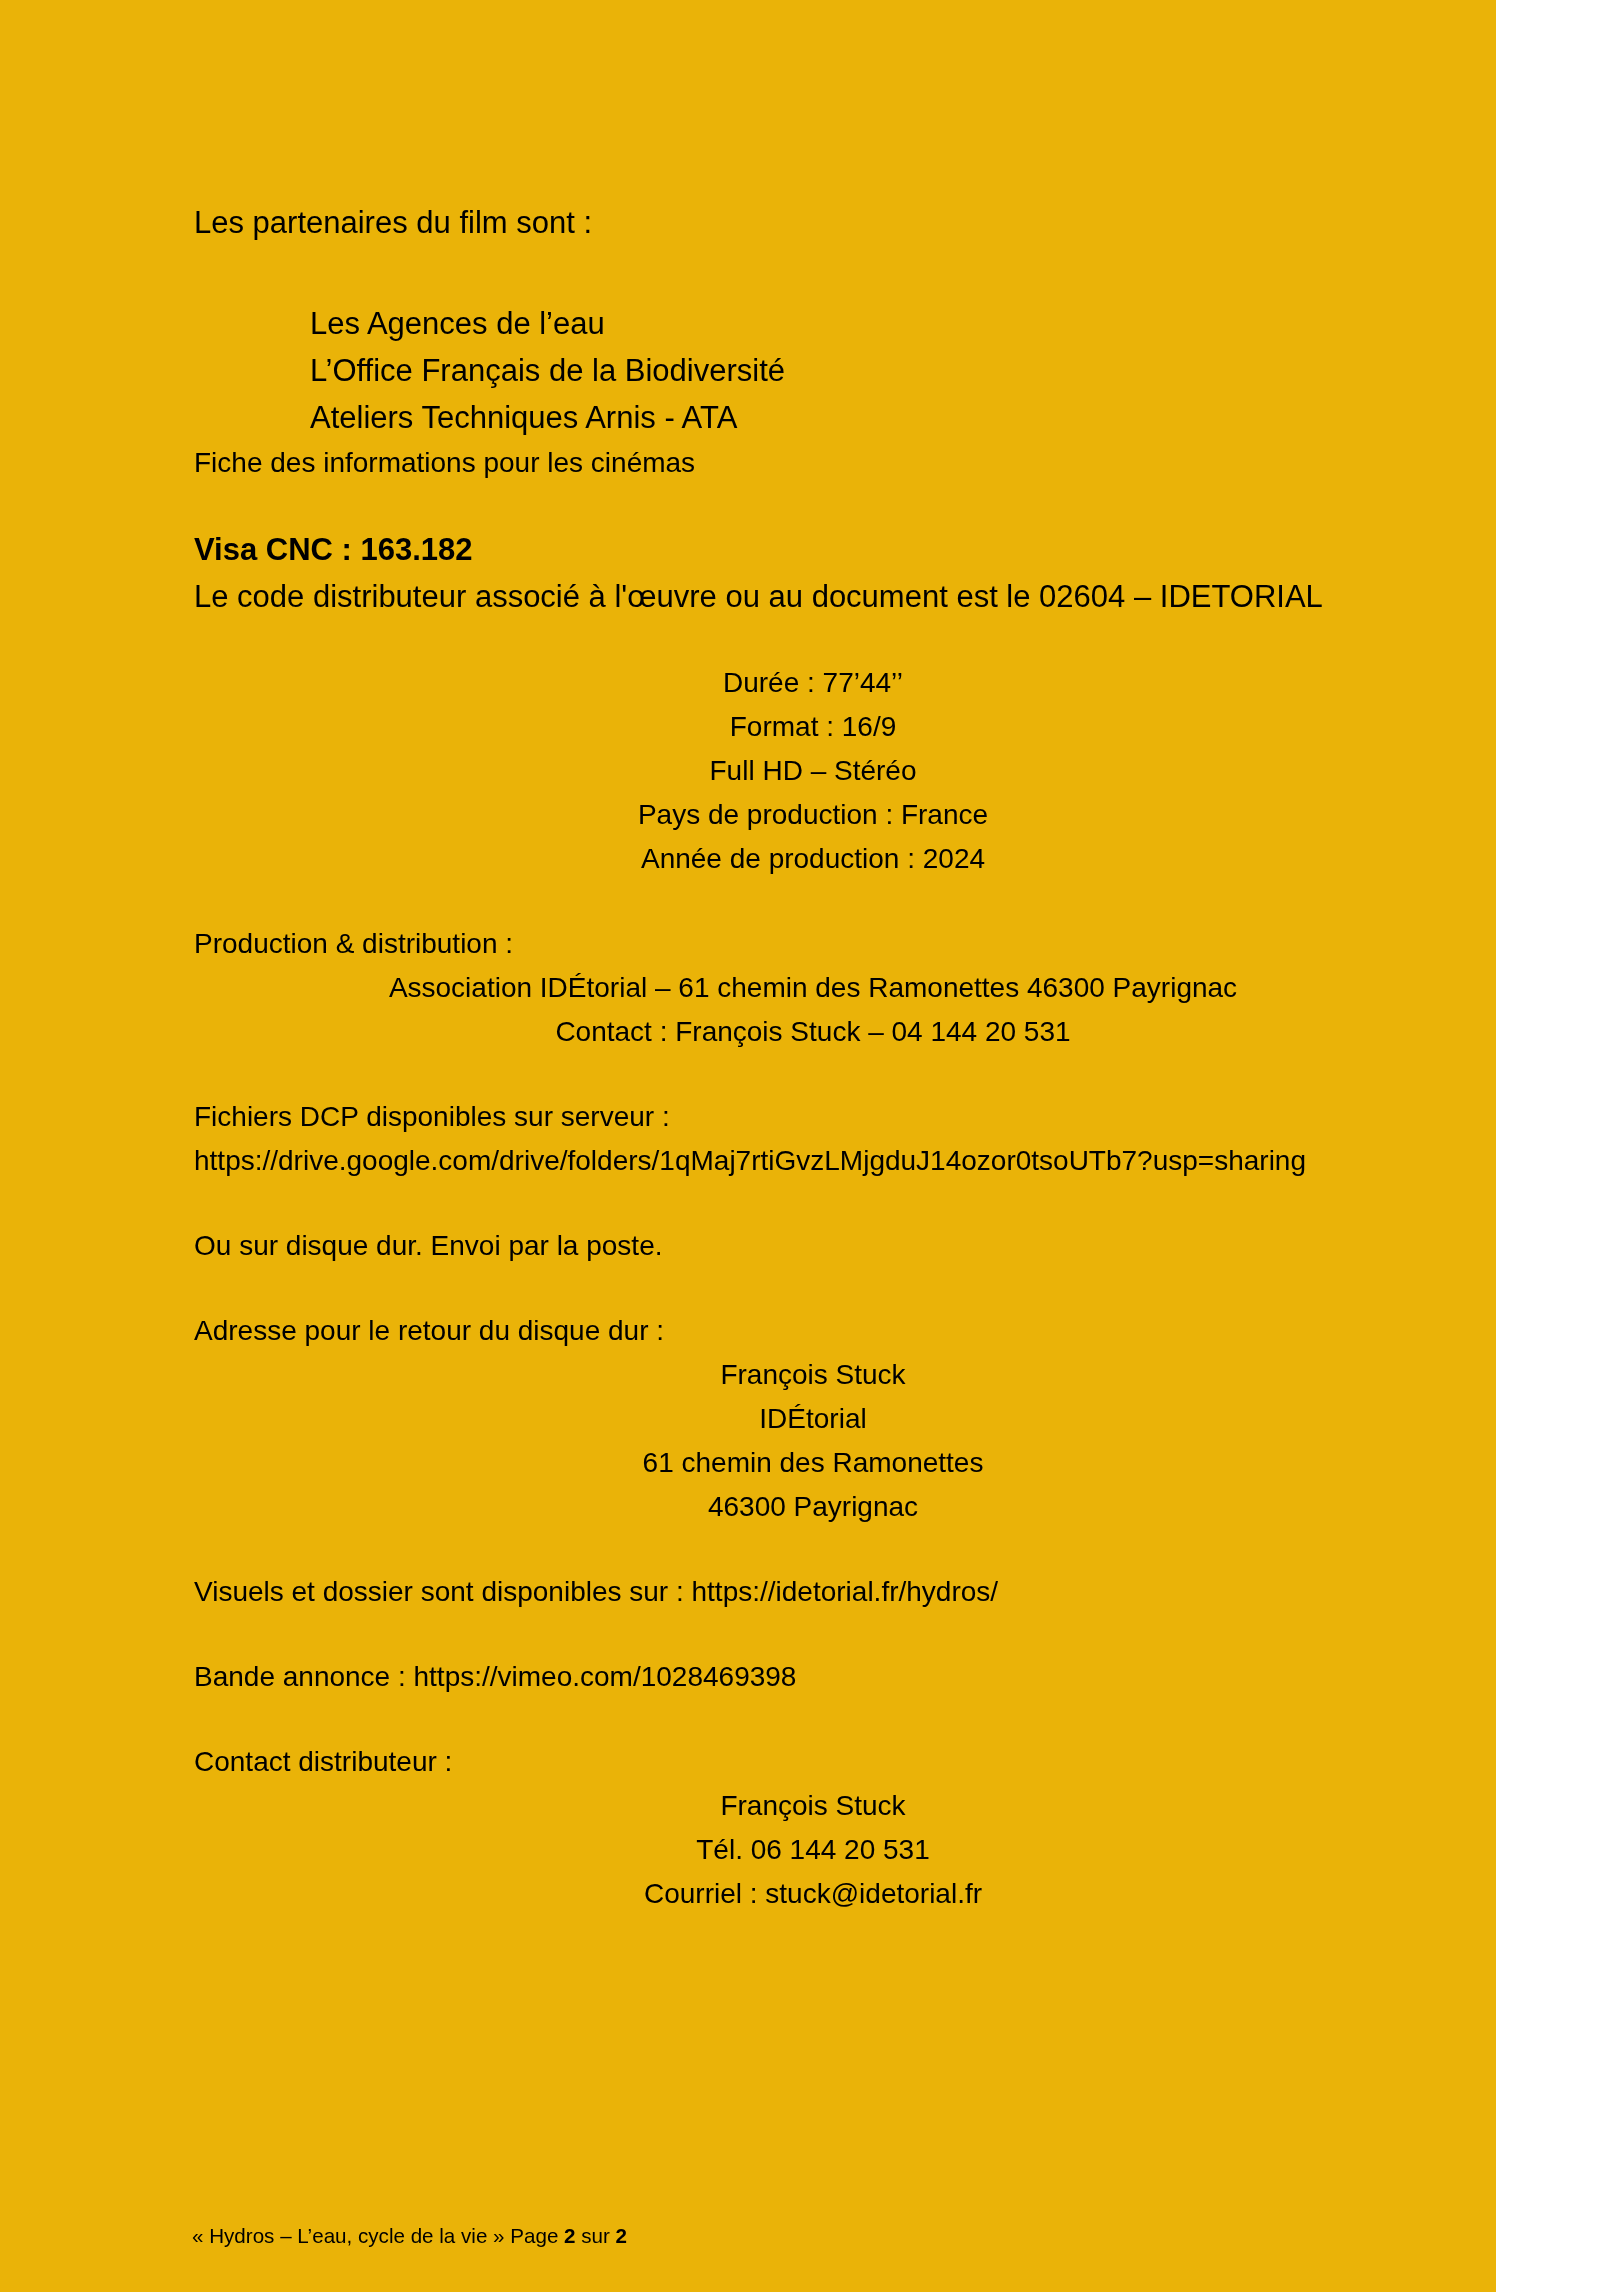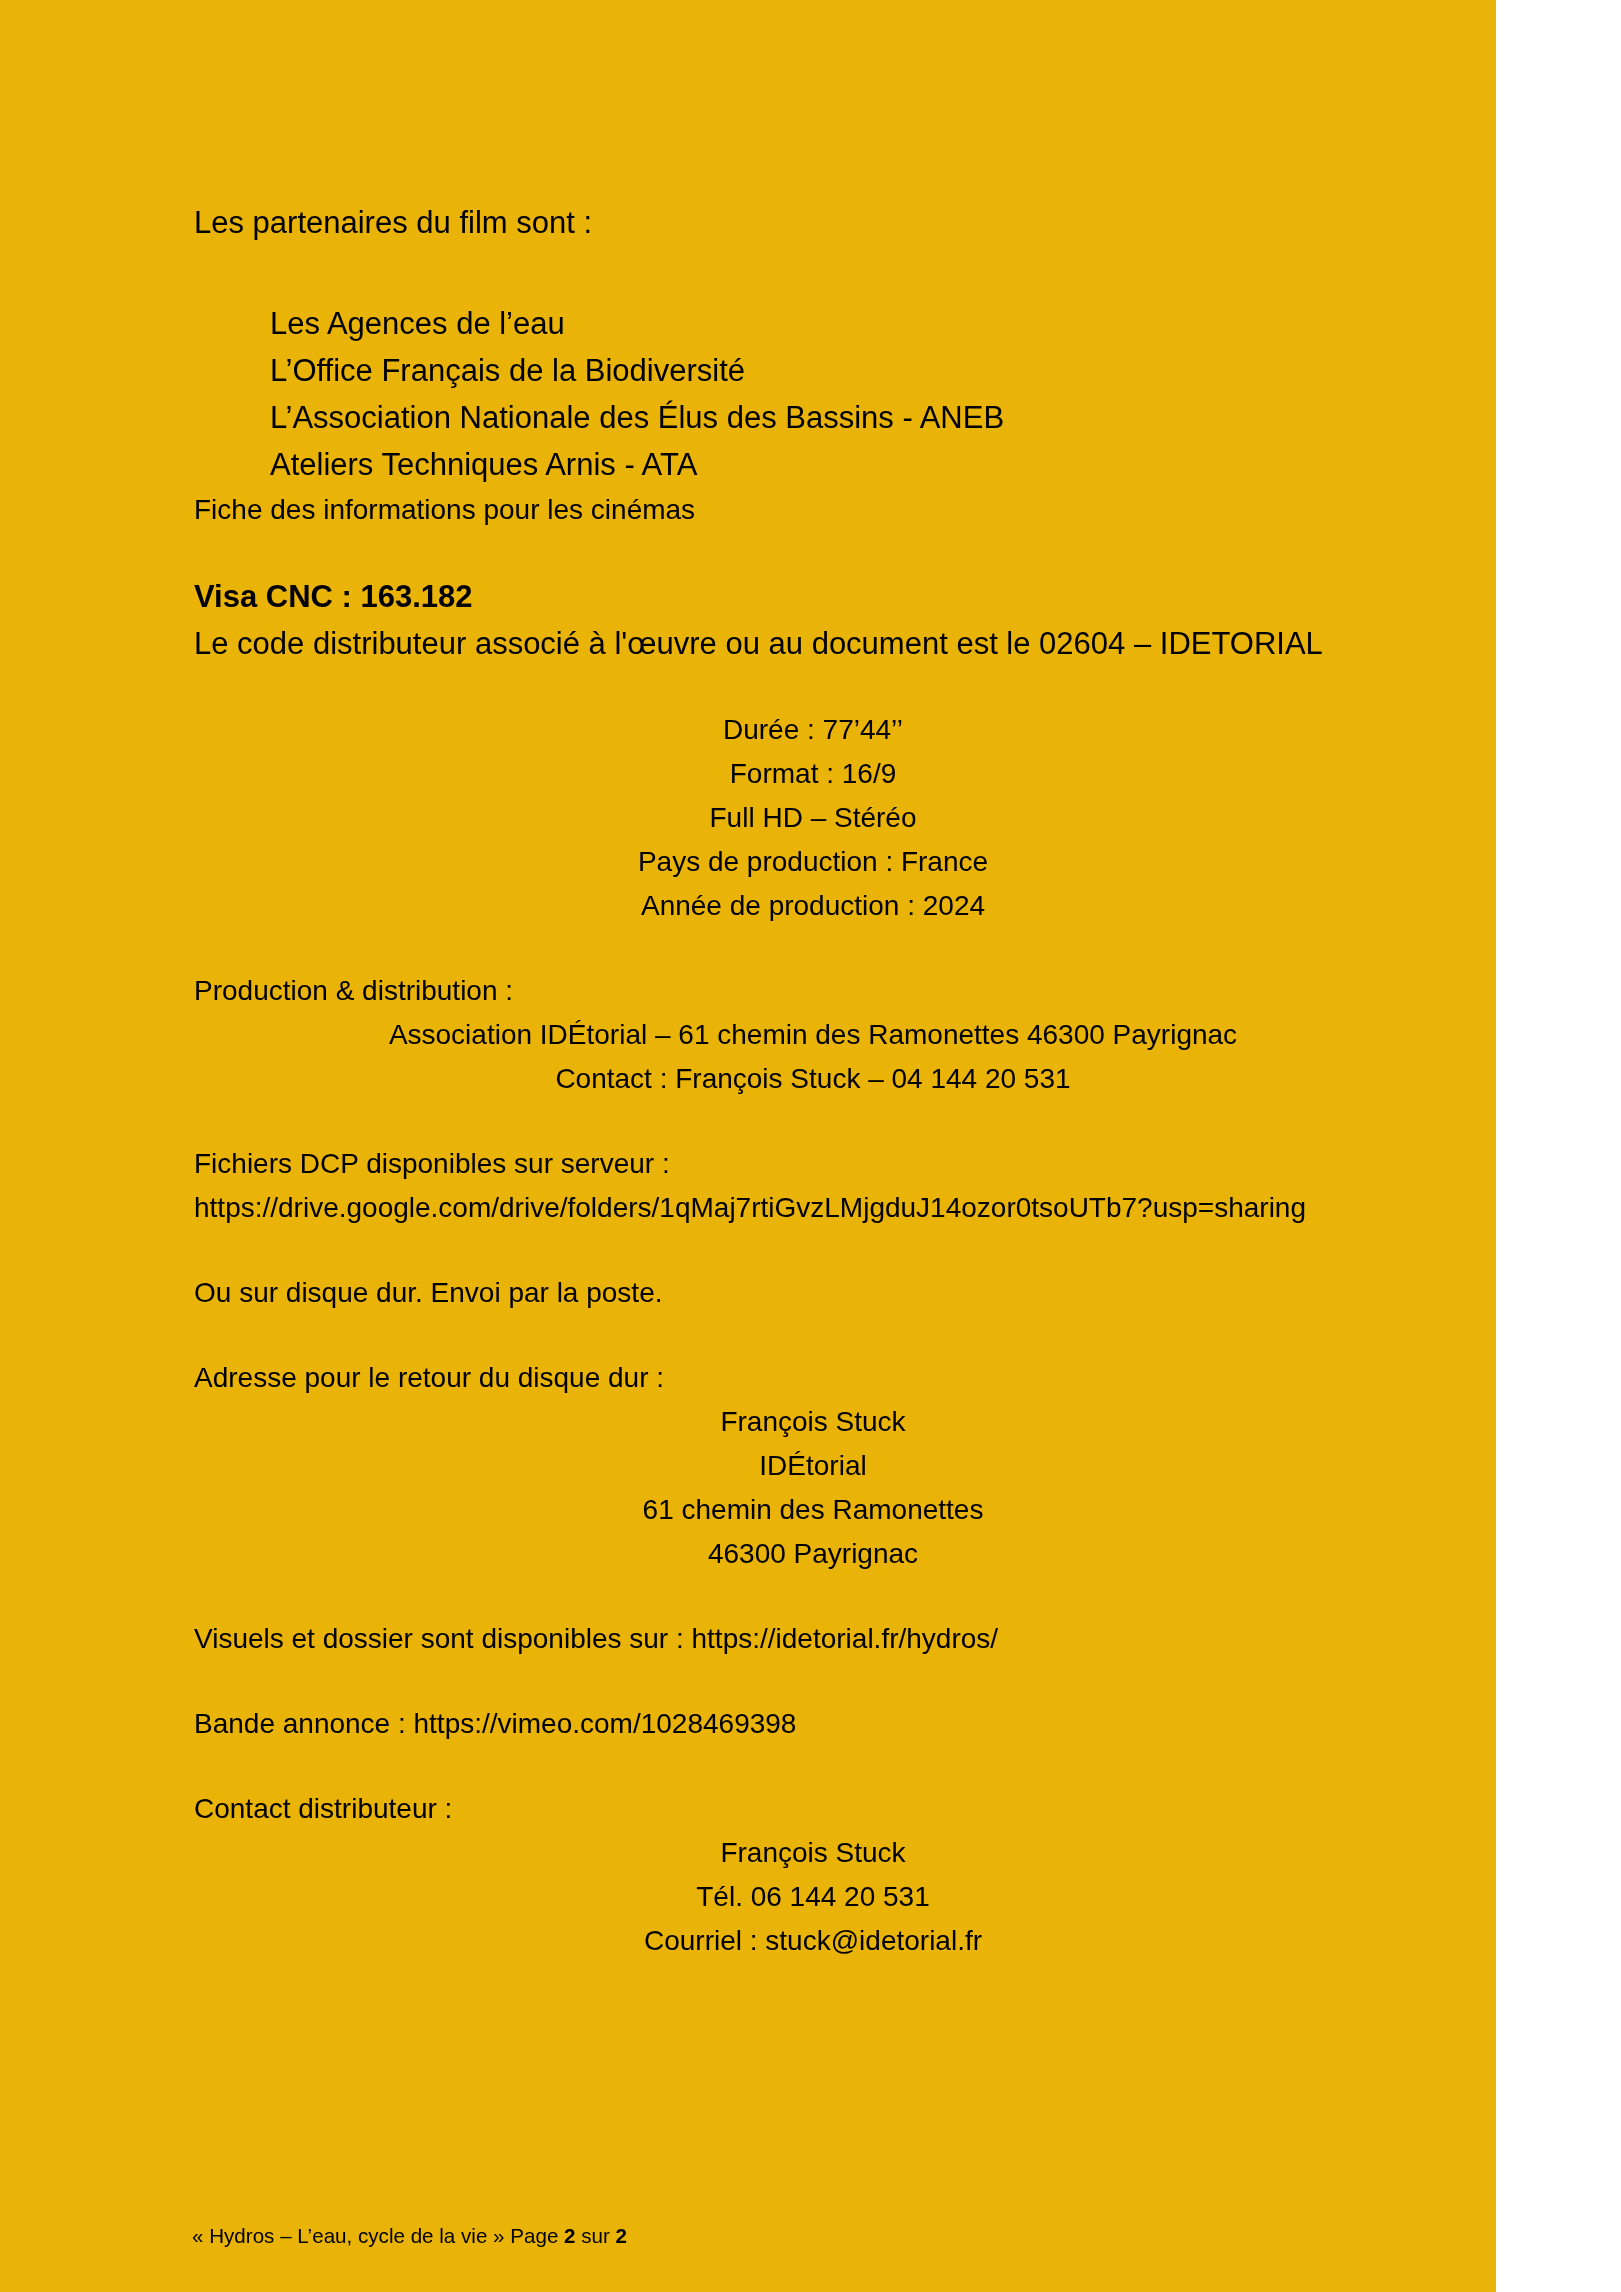--- a/index.html
+++ b/index.html
@@ -10,21 +10,21 @@
     height:2293px;
     background:#eab308;
     color:#000000;
     font-family:"Liberation Sans", sans-serif;
     padding:199px 143px 12px 194px;
     overflow:hidden;
   }
   .lg   { font-size:31px; line-height:47px; white-space:nowrap; }
   .body { font-size:28px; line-height:44px; white-space:nowrap; }
   .bold { font-weight:bold; }
-  .indent-a { margin-left:76px; }  
+  .indent-a { margin-left:116px; }  
   .indent-b { margin-left:79px;text-align:center; }   
   .mt    { margin-top:41px; }       
   .mt-lg { margin-top:54px; }
   .footer {
     position:absolute;
     left:192px;
     top:2221px;
     font-size:20.6px;
     line-height:30px;
     white-space:nowrap;
@@ -33,21 +33,20 @@
 </head>
 <body>
 
 <div class="page">
 
   <p class="lg">Les partenaires du film sont :</p>
 
   <div class="indent-a mt-lg">
     <p class="lg">Les Agences de l’eau</p>
     <p class="lg">L’Office Français de la Biodiversité</p>
-    <p class="lg">L’Association Nationale des Élus des Bassins - ANEB</p>
     <p class="lg">Ateliers Techniques Arnis - ATA</p>
   </div>
 
   <p class="body">Fiche des informations pour les cinémas</p>
 
   <p class="lg bold mt">Visa CNC : 163.182</p>
   <p class="lg">Le code distributeur associé à l'œuvre ou au document est le 02604 – IDETORIAL</p>
 
   <div class="indent-b mt">
     <p class="body">Durée : 77’44’’</p>

